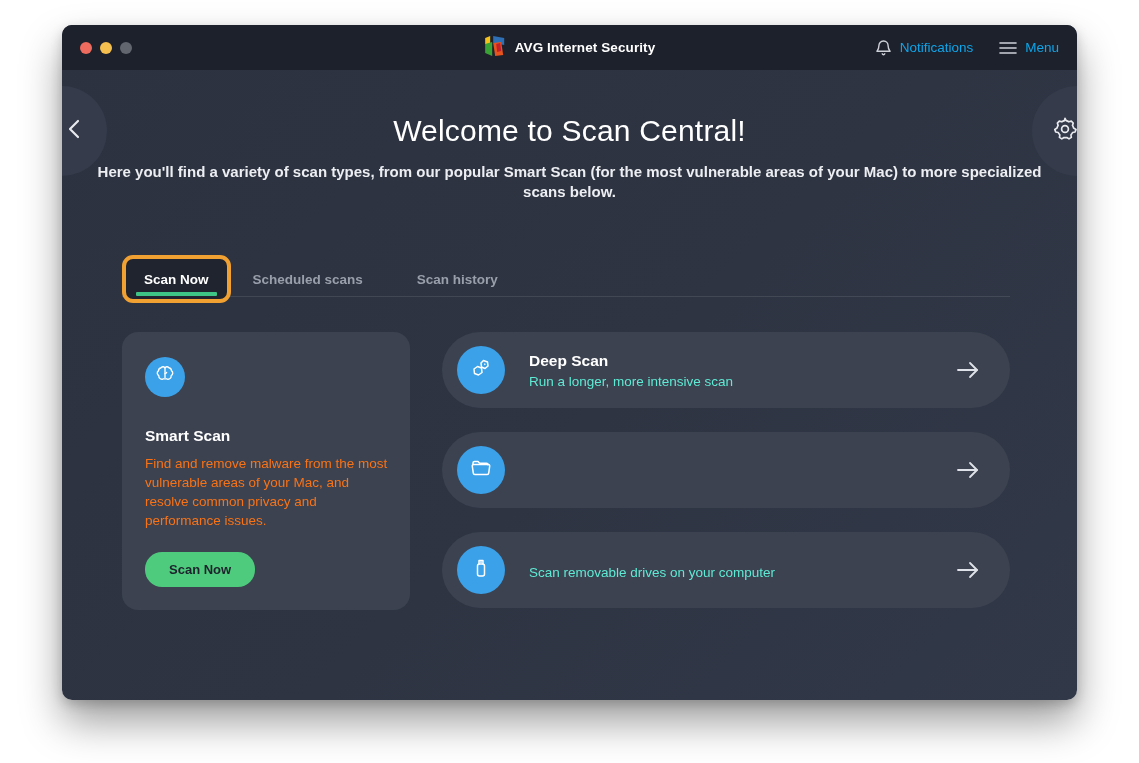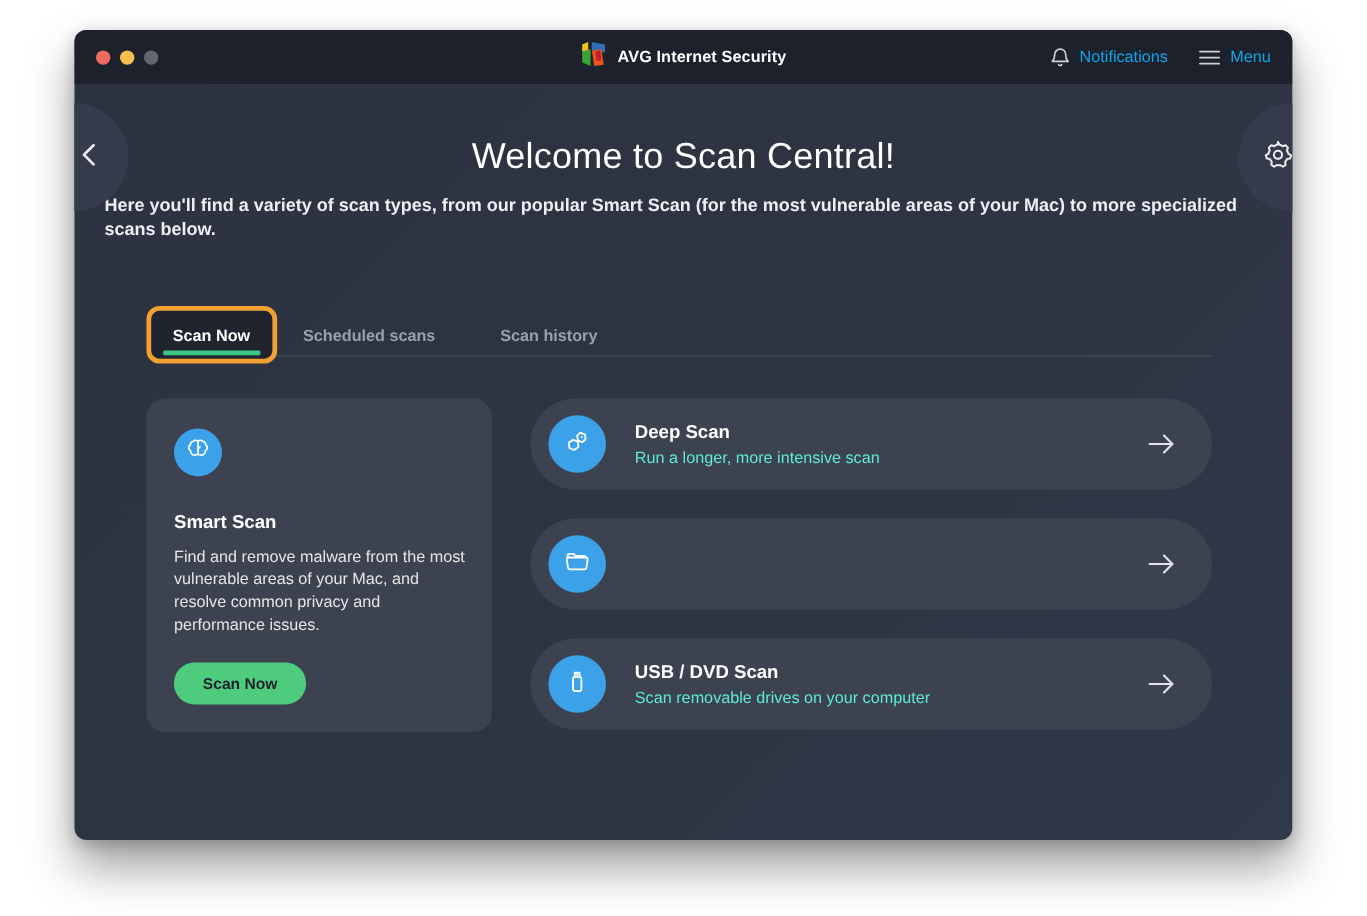--- a/index.html
+++ b/index.html
@@ -52,21 +52,21 @@
   .side-btn.right { right:-45px; }
   .side-btn.left svg  { margin-left:24px; }
   .side-btn.right svg { margin-right:24px; }
   .hero-title {
     text-align:center; color:#ffffff;
     font-size:30px; font-weight:400;
     padding-top:44px; letter-spacing:.2px;
   }
   .hero-sub {
     margin:14px auto 0; max-width:965px;
-    color:#eceef2;
+    text-align:center; color:#eceef2;
     font-size:15px; font-weight:600; line-height:20px;
   }
   
   .tabs-wrap { position:absolute; left:60px; right:67px; top:184px; height:50px; }
   .tabs-rule {
     position:absolute; left:0; right:0; bottom:7px; height:1px;
     background:rgba(255,255,255,.10);
   }
   .tabs { position:relative; display:flex; align-items:center; height:100%; }
   .tab { font-size:13.5px; font-weight:700; color:#9aa0ab; cursor:pointer; padding:0 4px; }
@@ -89,21 +89,21 @@
     border-radius:50%; background:#3ba1e8;
     display:flex; align-items:center; justify-content:center; flex:none;
   }
   .smart-card {
     width:288px; min-height:263px; border-radius:16px;
     background:#3c4250; padding:25px 23px 23px;
     display:flex; flex-direction:column;
   }
   .smart-card .blue-circle { width:40px; height:40px; }
   .smart-title { color:#ffffff; font-size:15.5px; font-weight:700; margin-top:30px; }
-  .smart-desc { color:#e5e5e5; font-size:13.5px; line-height:19px; margin-top:9px; width:250px; }
+  .smart-desc { color:#f97316; font-size:13.5px; line-height:19px; margin-top:9px; width:250px; }
   .scan-btn {
     margin-top:22px; align-self:flex-start;
     background:#4ecb7d; color:#1d222c;
     font-family:"Liberation Sans", sans-serif;
     font-size:13px; font-weight:700;
     border:none; border-radius:17px;
     padding:10px 24px; cursor:pointer;
   }
   .rows { flex:1; display:flex; flex-direction:column; gap:24px; }
   .scan-row {
@@ -262,21 +262,20 @@
           <div class="blue-circle">
             <span>
               <svg width="24" height="24" viewBox="0 0 24 24" fill="none" stroke="#ffffff" stroke-width="1.5" stroke-linecap="round" stroke-linejoin="round">
                 <rect x="8.5" y="8" width="7" height="12" rx="2"></rect>
                 <path d="M10 8V4.5h4V8"></path>
                 <line x1="12" y1="5.8" x2="12" y2="6.6"></line>
               </svg>
             </span>
           </div>
           <div class="row-text">
-            <div class="row-title">USB / DVD Scan</div>
             <div class="row-sub">Scan removable drives on your computer</div>
           </div>
           <span class="row-arrow">
             <svg width="24" height="20" viewBox="0 0 24 20" fill="none" stroke="#dfe2e8" stroke-width="1.8" stroke-linecap="round" stroke-linejoin="round">
               <line x1="2" y1="10" x2="21" y2="10"></line>
               <polyline points="14,3 21,10 14,17"></polyline>
             </svg>
           </span>
         </div>
 

